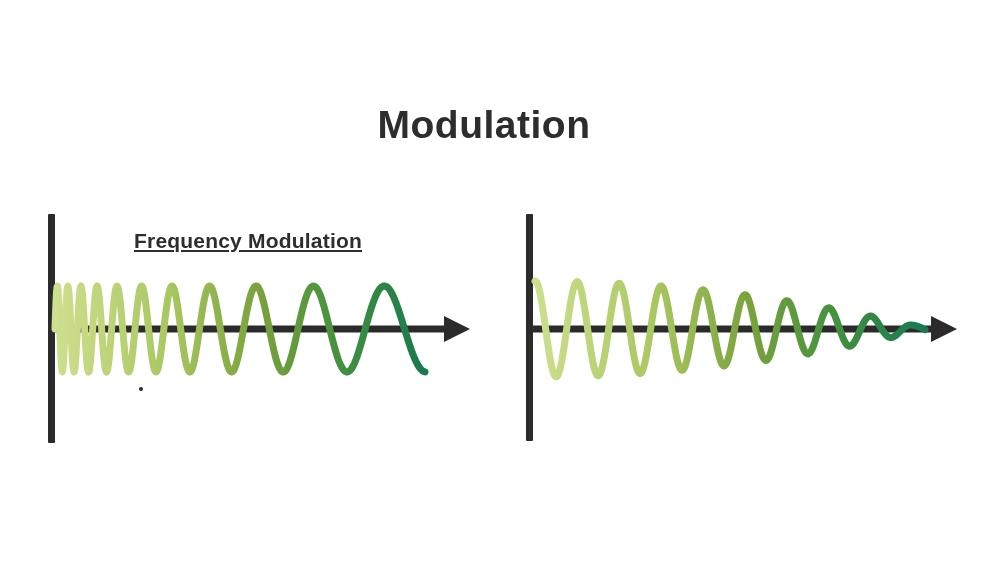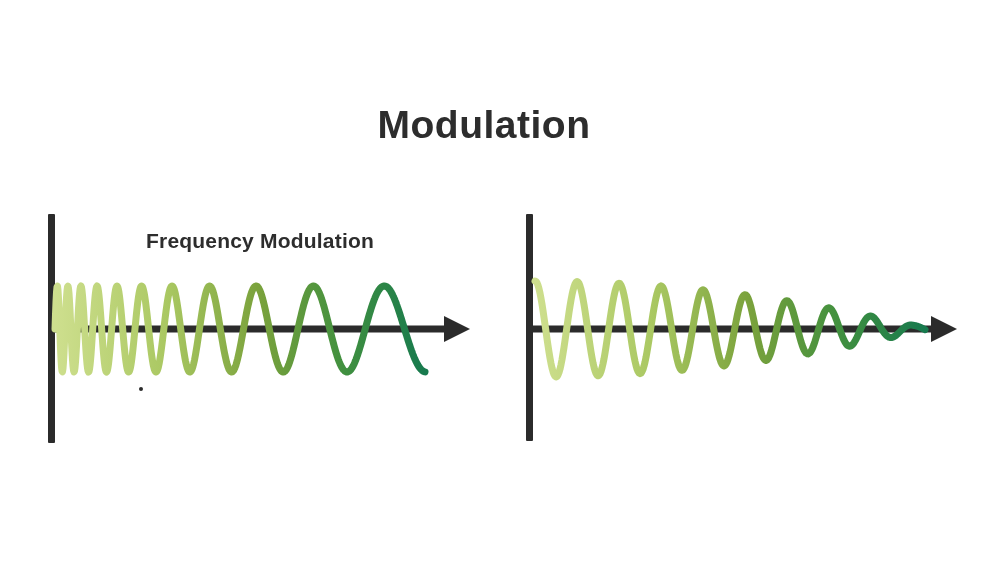--- a/index.html
+++ b/index.html
@@ -13,21 +13,21 @@
   .main-title {
     position: absolute; top: 103px; left: 0; width: 968px;
     text-align: center; font-size: 39px; font-weight: 700;
     letter-spacing: 0.5px;
   }
   .panel-label {
     position: absolute; top: 229px;
     text-align: center; font-size: 21px; font-weight: 700;
     letter-spacing: 0.2px;
   }
-  .panel-label.fm { left: 40px; width: 440px; }
+  .panel-label.fm { left: 28px; width: 440px; text-decoration: underline; }
   .panel-label.am { left: 505px; width: 470px; }
   svg.panel { position: absolute; top: 205px; }
   svg.panel.fm { left: 40px; }
   svg.panel.am { left: 505px; }
   .wave-path { fill: none; stroke-width: 7; stroke-linecap: round; stroke-linejoin: round; }
 </style>
 </head>
 <body style="background: rgb(255, 255, 255); color: rgb(45, 45, 45);">
 
 <div class="page">

